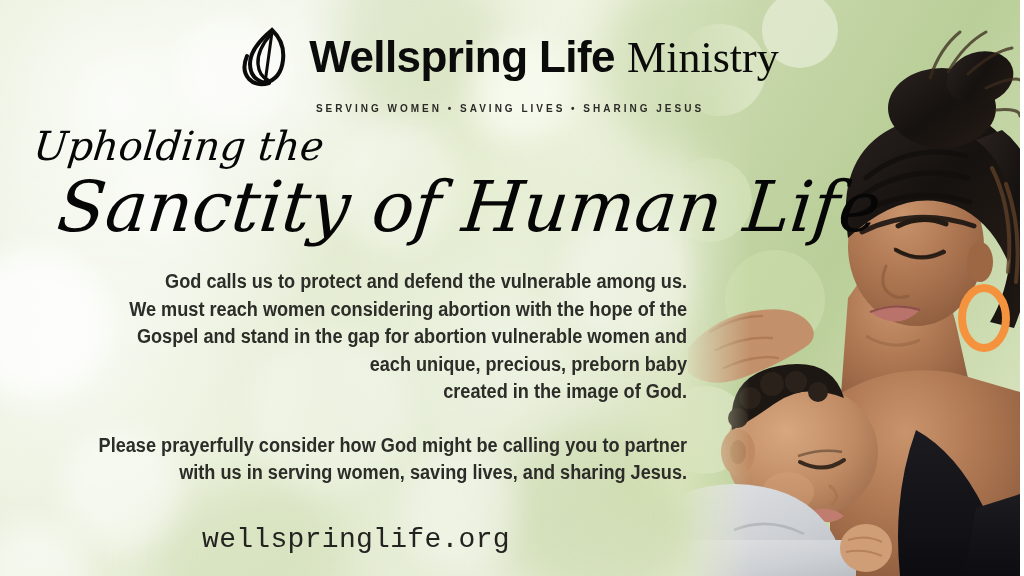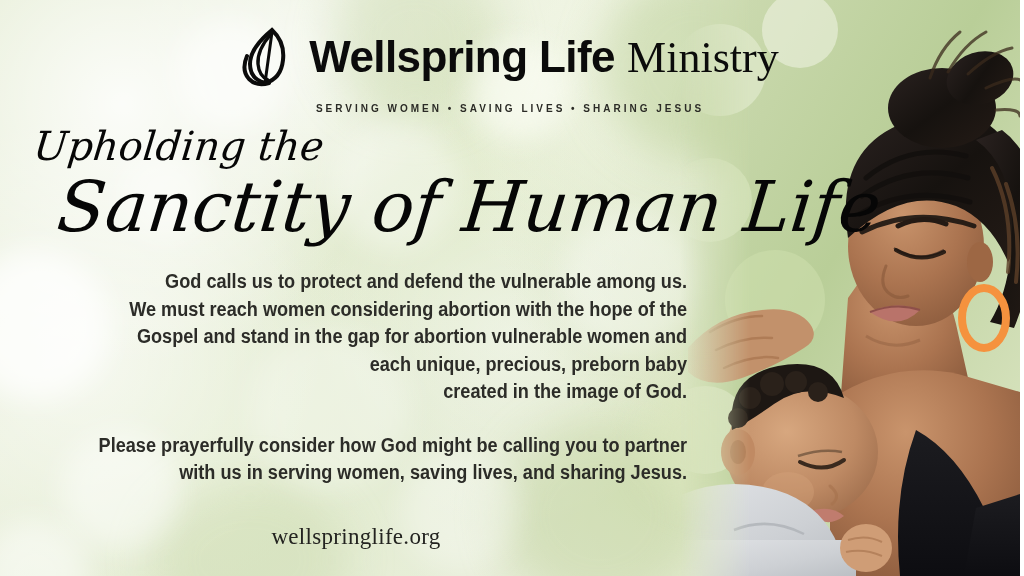--- a/index.html
+++ b/index.html
@@ -175,23 +175,23 @@
   
   #url-block {
     position: absolute;
     left: 0;
     top: 524px;
     width: 712px;
     text-align: center;
     z-index: 5;
   }
   #site-url {
-    font-family: Liberation Serif, serif;
+    font-family: Liberation Mono, monospace;
     font-weight: normal;
-    font-size: 23px;
+    font-size: 28px;
     color: #232320;
     letter-spacing: 0.3px;
   }
 </style>
 </head>
 <body>
 
 <div id="poster">
 
   <div class="bg-base"></div>

